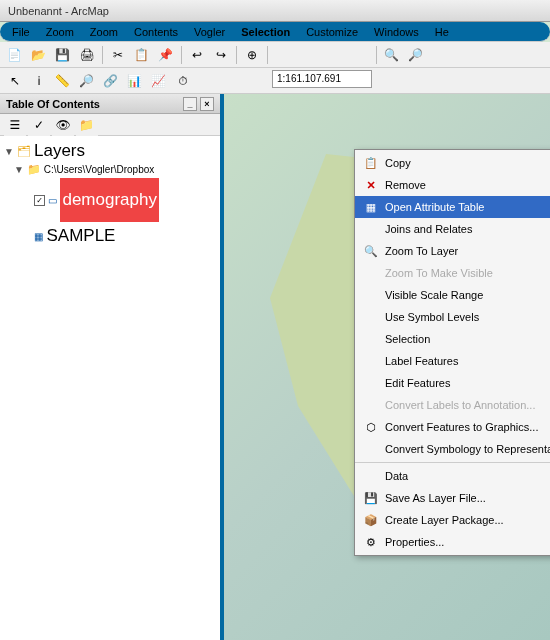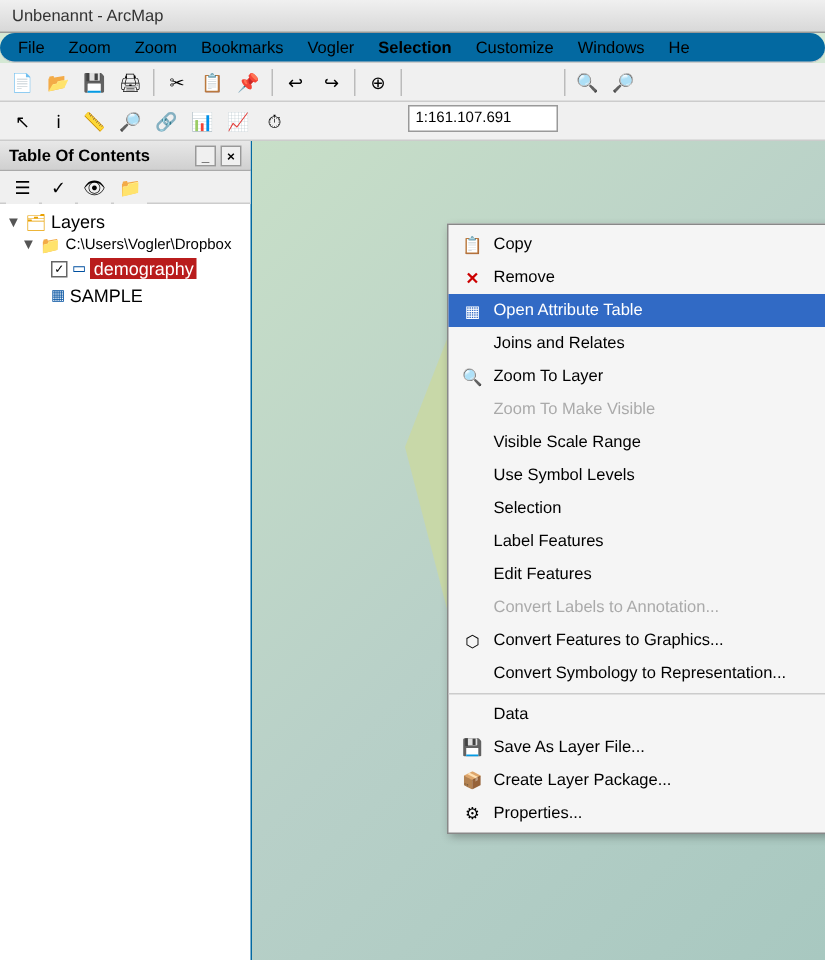--- a/index.html
+++ b/index.html
@@ -95,23 +95,23 @@
     }
 
     
     .main-area {
       display: flex;
       height: calc(640px - 22px - 20px - 26px - 26px);
     }
 
     
     .toc-panel {
-      width: 168px;
+      width: 224px;
       background: white;
-      border-right: 1px solid #0369a1;
+      border-right: 4px solid #0369a1;
       display: flex;
       flex-direction: column;
     }
     .toc-header {
       background: linear-gradient(to bottom, #e8e8e8, #d0d0d0);
       height: 20px;
       display: flex;
       align-items: center;
       padding: 0 6px;
       border-bottom: 1px solid #aaa;
@@ -180,26 +180,26 @@
       width: 11px;
       height: 11px;
       border: 1px solid #666;
       background: white;
       display: flex;
       align-items: center;
       justify-content: center;
       font-size: 8px;
     }
     .toc-label {
-      font-size: 12px;
+      font-size: 17px;
     }
     .toc-label.selected {
-      background: #b91c1c;
+      background: #ef4444;
       color: white;
-      padding: 0 2px;
+      padding: 12px 2px;
     }
 
     
     .map-area {
       flex: 1;
       position: relative;
       background: #d4e8d4;
       overflow: hidden;
     }
     .map-bg {
@@ -268,21 +268,21 @@
 <body>
 
 <div class="title-bar">
   <span class="title-bar-text">Unbenannt - ArcMap</span>
 </div>
 
 <div class="menu-bar">
   <span class="menu-item">File</span>
   <span class="menu-item">Zoom</span>
   <span class="menu-item">Zoom</span>
-  <span class="menu-item">Bookmarks</span>
+  <span class="menu-item">Contents</span>
   <span class="menu-item">Vogler</span>
   <span class="menu-item" style="font-weight:bold;">Selection</span>
   <span class="menu-item">Customize</span>
   <span class="menu-item">Windows</span>
   <span class="menu-item">He</span>
 </div>
 
 <div class="toolbar">
   <div class="toolbar-btn">📄</div>
   <div class="toolbar-btn">📂</div>

